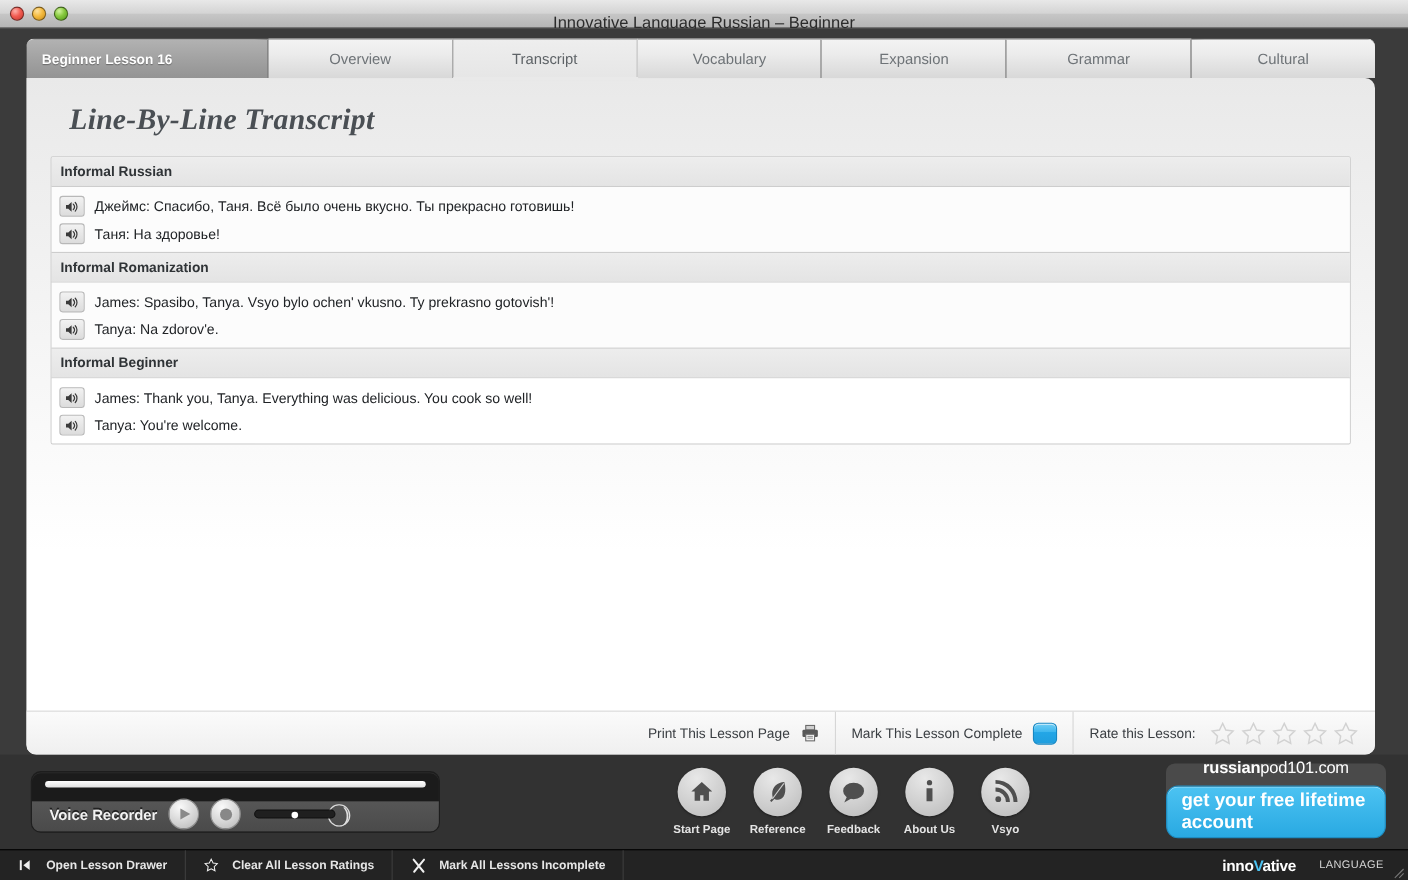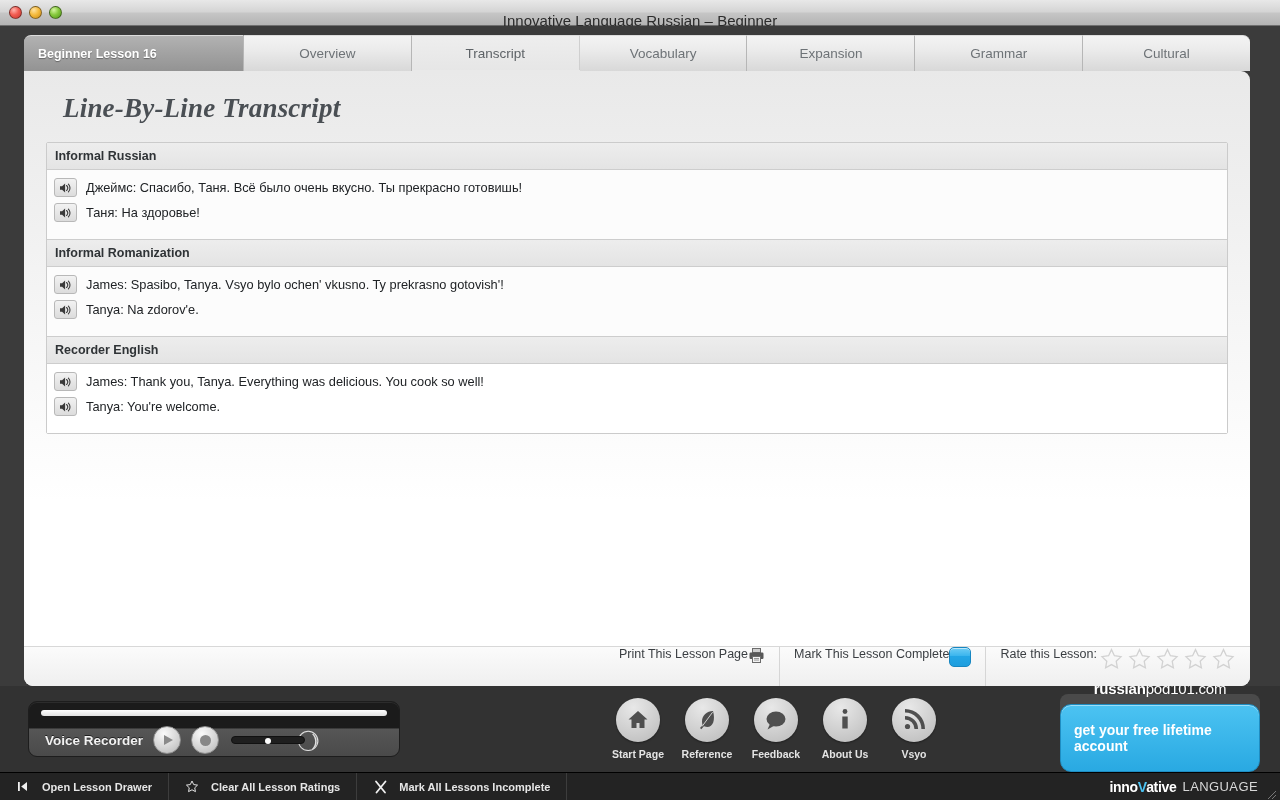--- a/index.html
+++ b/index.html
@@ -110,21 +110,21 @@
     border-radius: 2px;
     background: #fcfcfc;
     margin: 0 5px;
   }
   .sec-head {
     background: linear-gradient(to bottom, #ededed 0%, #e4e4e4 100%);
     border-bottom: 1px solid #cdcdcd;
     font-size: 12.5px; font-weight: bold; color: #2f3336;
     padding: 6px 0 6px 8px;
   }
-  .sec-body { padding: 5px 0 14px 0; background: #fcfcfc; }
+  .sec-body { padding: 5px 0 4px 0; background: #fcfcfc; }
   .sec-body.plain { background: #ffffff; }
   .sec + .sec .sec-head { border-top: 1px solid #cdcdcd; }
   .line {
     display: flex; align-items: center;
     padding: 1px 0 1px 7px;
     min-height: 25px;
   }
   .line-text {
     font-size: 12.8px; color: #202326;
     margin-left: 9px; white-space: nowrap;
@@ -141,21 +141,21 @@
   .spk svg { display: block; }
 
   
   .sheet-foot {
     flex: 0 0 40px; height: 40px;
     background: linear-gradient(to bottom, #fbfbfb 0%, #efefef 100%);
     border-top: 1px solid #d8d8d8;
     display: flex; align-items: stretch; justify-content: flex-end;
   }
   .foot-cell {
-    display: flex; 
+    display: flex; align-items: center; gap: 10px;
     padding: 0 14px;
     border-left: 1px solid #d6d6d6;
     font-size: 12.5px; color: #3a3e42;
   }
   .foot-cell:first-child { border-left: none; }
   .printer { width: 17px; height: 17px; position: relative; }
   .chk-blue {
     width: 22px; height: 20px; border-radius: 5px;
     background: linear-gradient(to bottom, #6ecdf5 0%, #3db6ee 42%, #23a6e6 44%, #1f9ede 100%);
     border: 1px solid #1787c2;
@@ -217,22 +217,22 @@
     width: 200px; height: 64px;
     background: #4a4a4a; border-radius: 8px;
     display: flex; flex-direction: column; align-items: center; justify-content: center;
     gap: 7px;
   }
   .promo-title { font-size: 15px; color: #fff; letter-spacing: -.2px; }
   .promo-title b { font-weight: bold; }
   .promo-btn {
     background: linear-gradient(to bottom, #4cc3f2 0%, #29a9e2 100%);
     border: 1px solid #1e8dc2; border-radius: 11px;
-    color: #fff; font-size: 14px; font-weight: bold;
-    padding: 17px 13px;
+    color: #fff; font-size: 17px; font-weight: bold;
+    padding: 3px 13px;
     box-shadow: inset 0 1px 0 rgba(255,255,255,.45);
   }
 
   
   .statusbar {
     flex: 0 0 28px; height: 28px;
     background: #232323;
     border-top: 1px solid #000;
     display: flex; align-items: stretch;
     position: relative;
@@ -243,21 +243,21 @@
     border-right: 1px solid #3d3d3d;
     font-size: 11px; font-weight: bold; color: #e6e6e6;
   }
   .sb-ico { width: 14px; display: flex; align-items: center; justify-content: center; color: #f0f0f0; font-size: 13px; }
   .sb-logo {
     position: absolute; right: 22px; top: 0; bottom: 0;
     display: flex; align-items: center; gap: 6px;
   }
   .sb-logo .ilname { font-size: 14px; font-weight: bold; color: #fff; letter-spacing: -.3px; }
   .sb-logo .ilname .v { color: #4cc3f2; }
-  .sb-logo .illang { font-size: 13px; color: #d8d8d8; letter-spacing: .4px; }
+  .sb-logo .illang { font-size: 10px; color: #d8d8d8; letter-spacing: .4px; margin-left: 15px; }
   .grip { position: absolute; right: 3px; bottom: 2px; width: 12px; height: 12px; }
 </style>
 </head>
 <body>
 
 <div class="window">
 
   <div class="titlebar">
     <div class="traffic">
       <div class="tl red"></div>
@@ -346,21 +346,21 @@
                       <path d="M7.6 3.5a3.6 3.6 0 010 5" stroke="#3a3a3a" stroke-width="1.1" fill="none" stroke-linecap="round"></path>
                       <path d="M9.4 2.1a5.6 5.6 0 010 7.8" stroke="#3a3a3a" stroke-width="1.1" fill="none" stroke-linecap="round"></path>
                     </svg>
                 </span>
                 <span class="line-text">Tanya: Na zdorov'e.</span>
               </div>
             </div>
           </div>
 
           <div class="sec">
-            <div class="sec-head">Recorder English</div>
+            <div class="sec-head">Informal Beginner</div>
             <div class="sec-body plain">
               <div class="line">
                 <span class="spk">
                   <svg width="13" height="12" viewBox="0 0 13 12">
                       <path d="M1 4.3h2.1L6.1 1.6v8.8L3.1 7.7H1z" fill="#3a3a3a"></path>
                       <path d="M7.6 3.5a3.6 3.6 0 010 5" stroke="#3a3a3a" stroke-width="1.1" fill="none" stroke-linecap="round"></path>
                       <path d="M9.4 2.1a5.6 5.6 0 010 7.8" stroke="#3a3a3a" stroke-width="1.1" fill="none" stroke-linecap="round"></path>
                     </svg>
                 </span>
                 <span class="line-text">James: Thank you, Tanya. Everything was delicious. You cook so well!</span>

